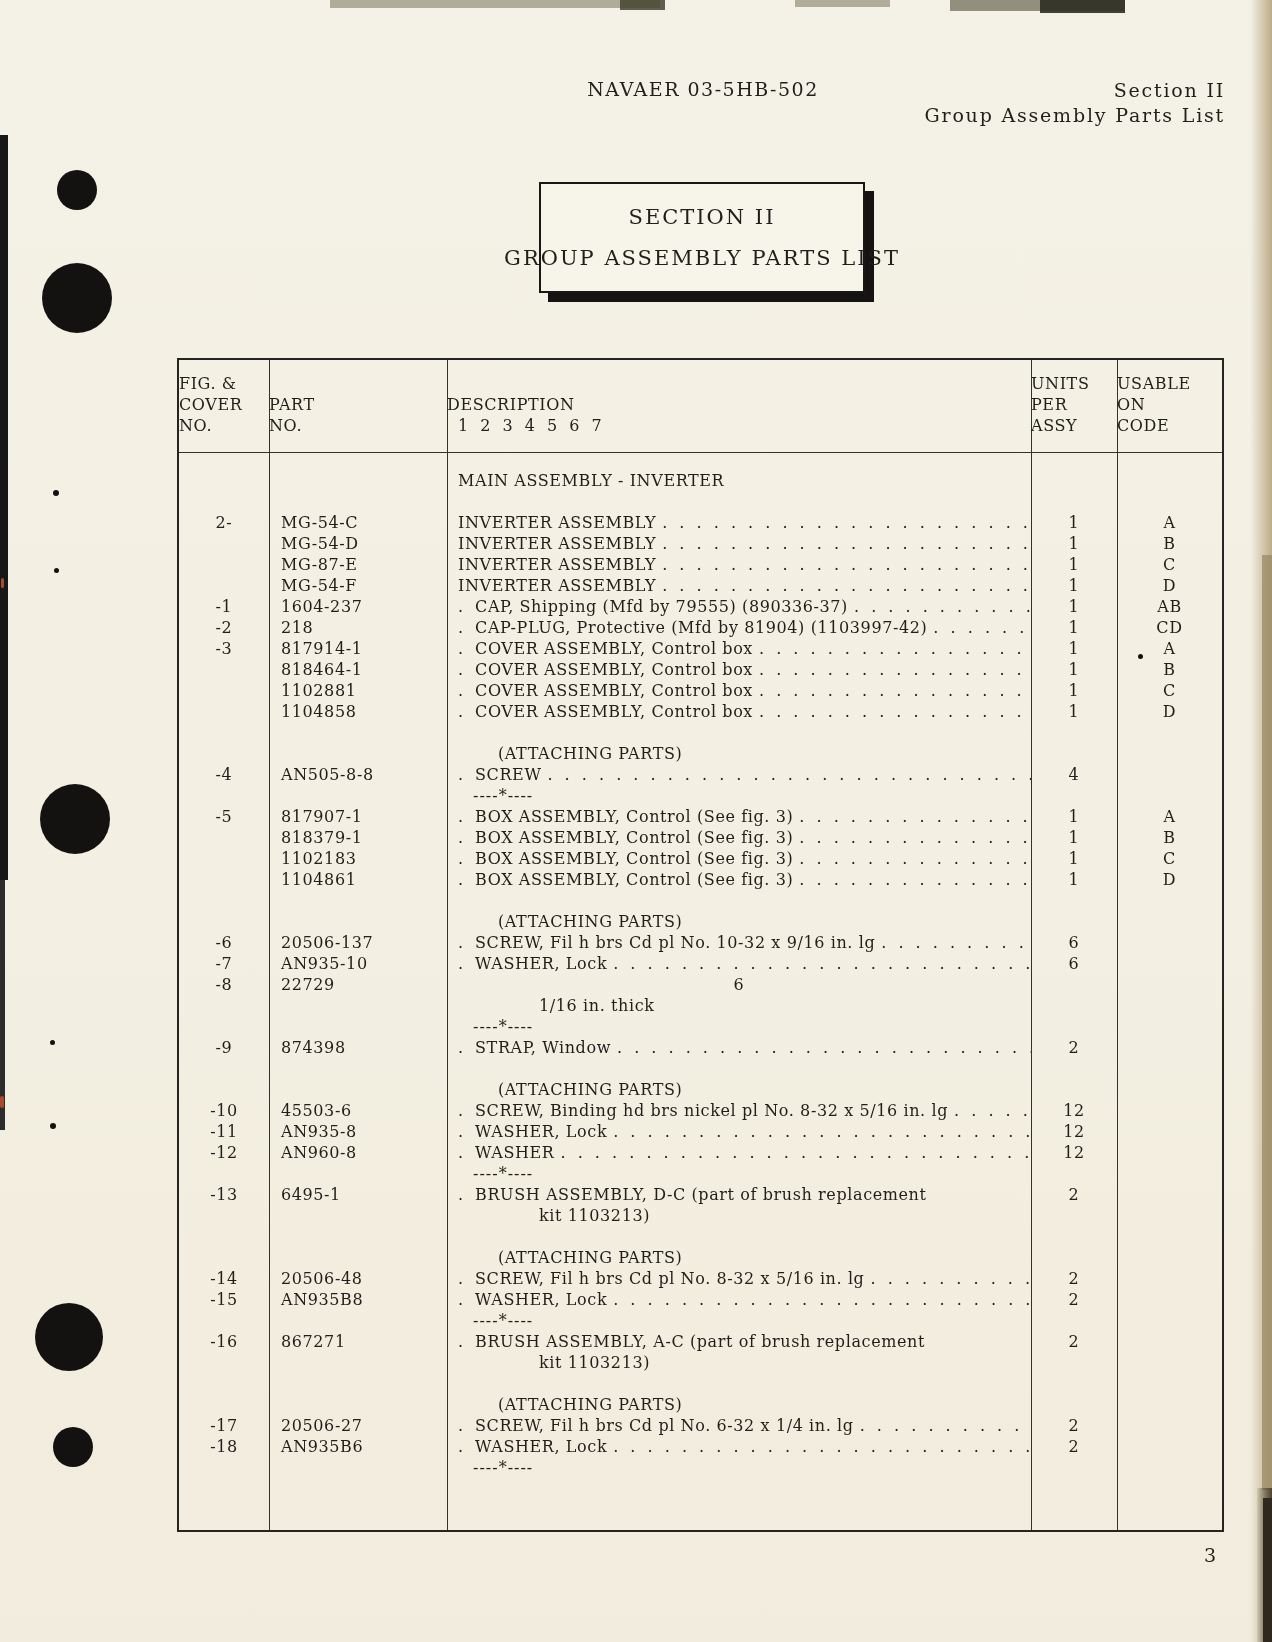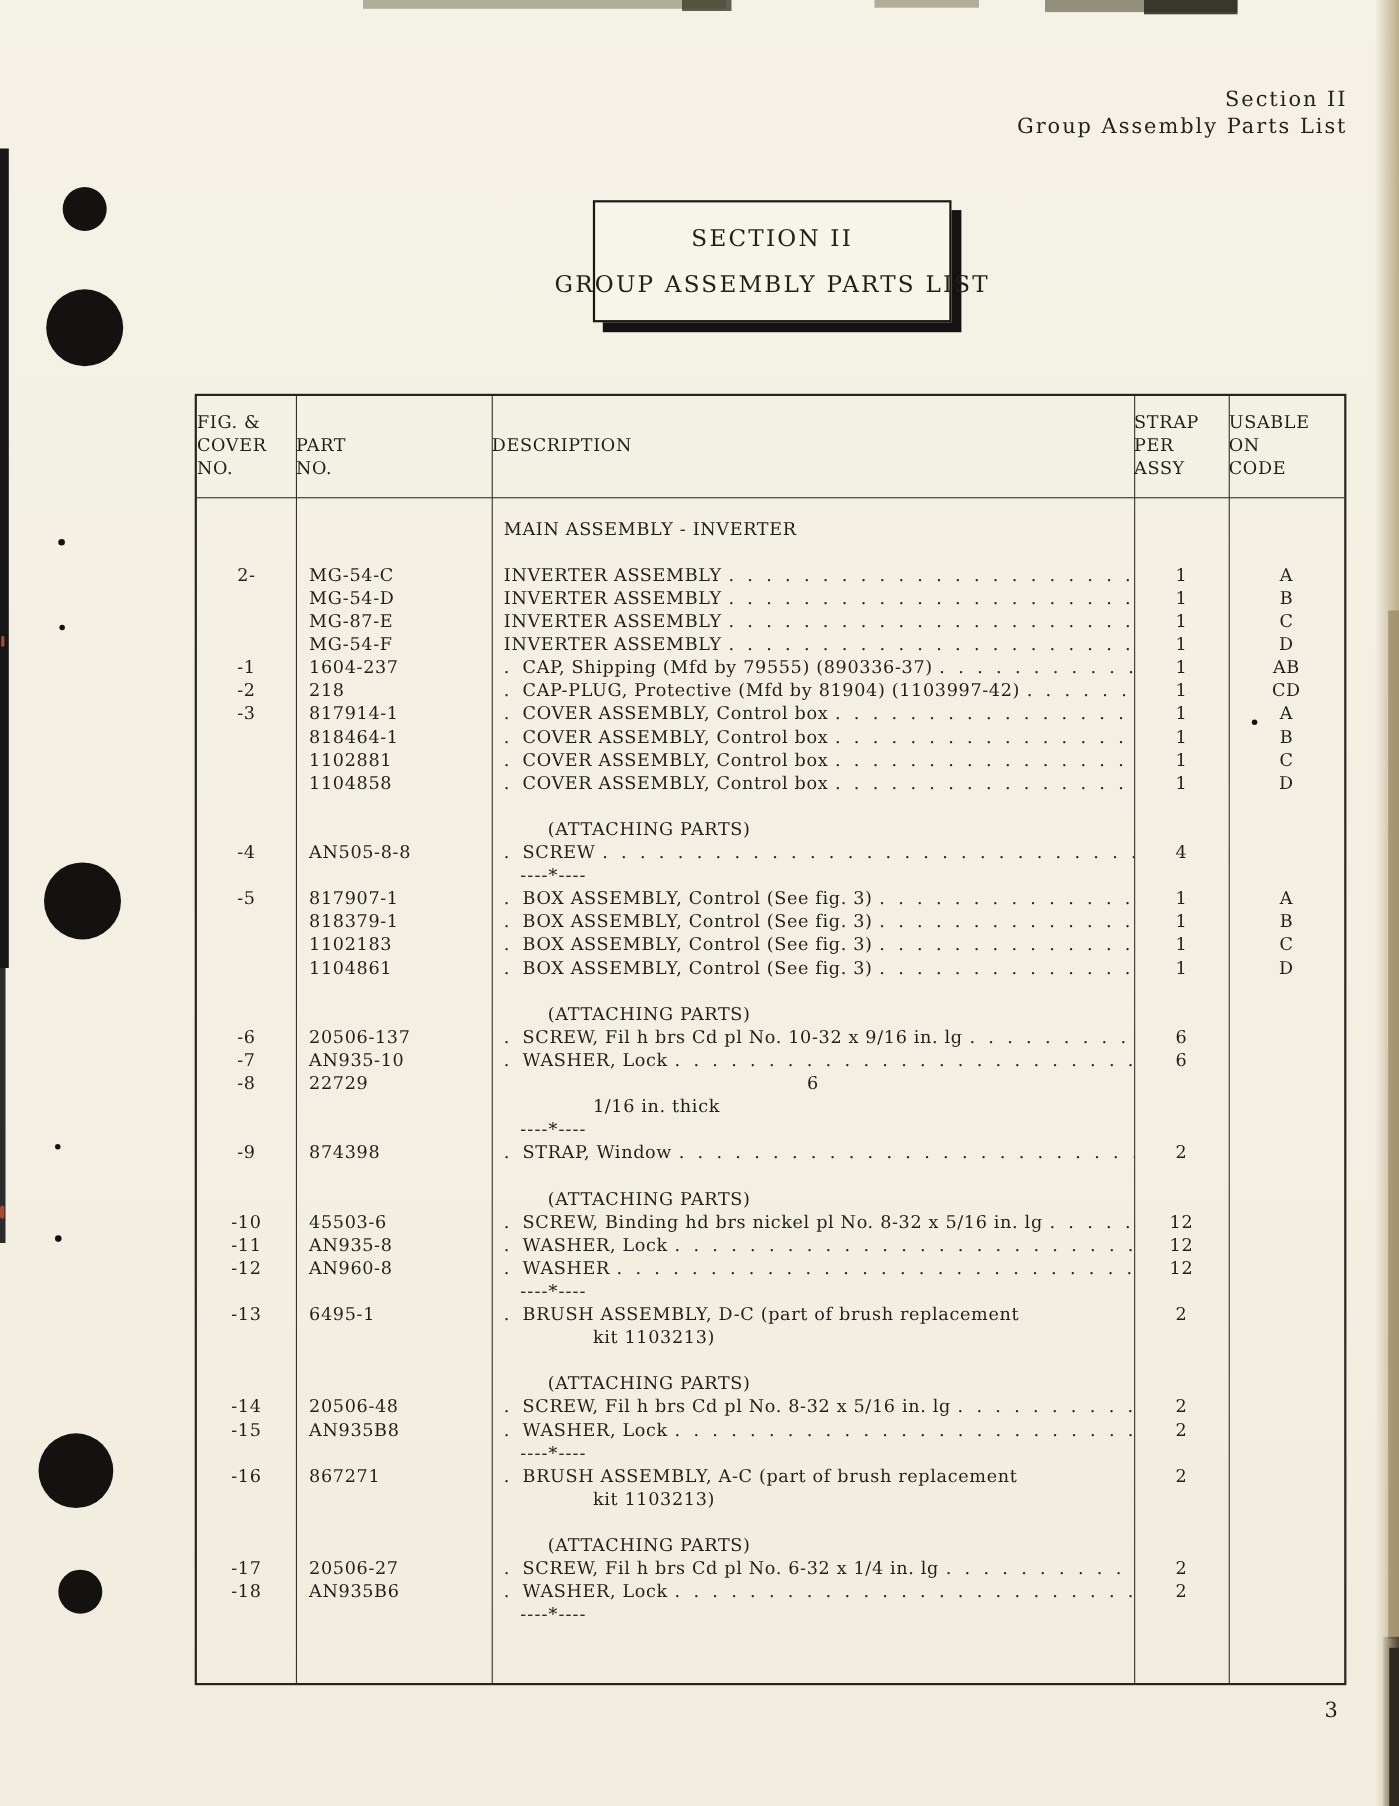--- a/index.html
+++ b/index.html
@@ -84,20 +84,21 @@
   <div class="dot" style="left:42px;top:263px;width:70px;height:70px;"></div>
   <div class="dot" style="left:40px;top:784px;width:70px;height:70px;"></div>
   <div class="dot" style="left:35px;top:1303px;width:68px;height:68px;"></div>
   <div class="dot" style="left:53px;top:1427px;width:40px;height:40px;"></div>
   <div class="dot" style="left:53px;top:490px;width:6px;height:6px;"></div>
   <div class="dot" style="left:54px;top:568px;width:5px;height:5px;"></div>
   <div class="dot" style="left:50px;top:1040px;width:5px;height:5px;"></div>
   <div class="dot" style="left:50px;top:1123px;width:6px;height:6px;"></div>
   <div class="dot" style="left:1138px;top:654px;width:5px;height:5px;"></div>
 
+  <div class="doc-number">NAVAER 03-5HB-502</div>
   <div class="header-right">
     <div>Section II</div>
     <div>Group Assembly Parts List</div>
   </div>
 
   <div class="title-box">
     <div>SECTION II</div>
     <div>GROUP ASSEMBLY PARTS LIST</div>
   </div>
 
@@ -111,22 +112,23 @@
     <div class="hcell hc1">
       <div>FIG. &amp;</div>
       <div>COVER</div>
       <div>NO.</div>
     </div>
     <div class="hcell hc2">
       <div>PART</div>
       <div>NO.</div>
     </div>
     <div class="hcell hc3t">DESCRIPTION</div>
+    <div class="hcell hc3s">1 2 3 4 5 6 7</div>
     <div class="hcell hc4">
-      <div>STRAP</div>
+      <div>UNITS</div>
       <div>PER</div>
       <div>ASSY</div>
     </div>
     <div class="hcell hc5">
       <div>USABLE</div>
       <div>ON</div>
       <div>CODE</div>
     </div>
 
     <div class="rows">

